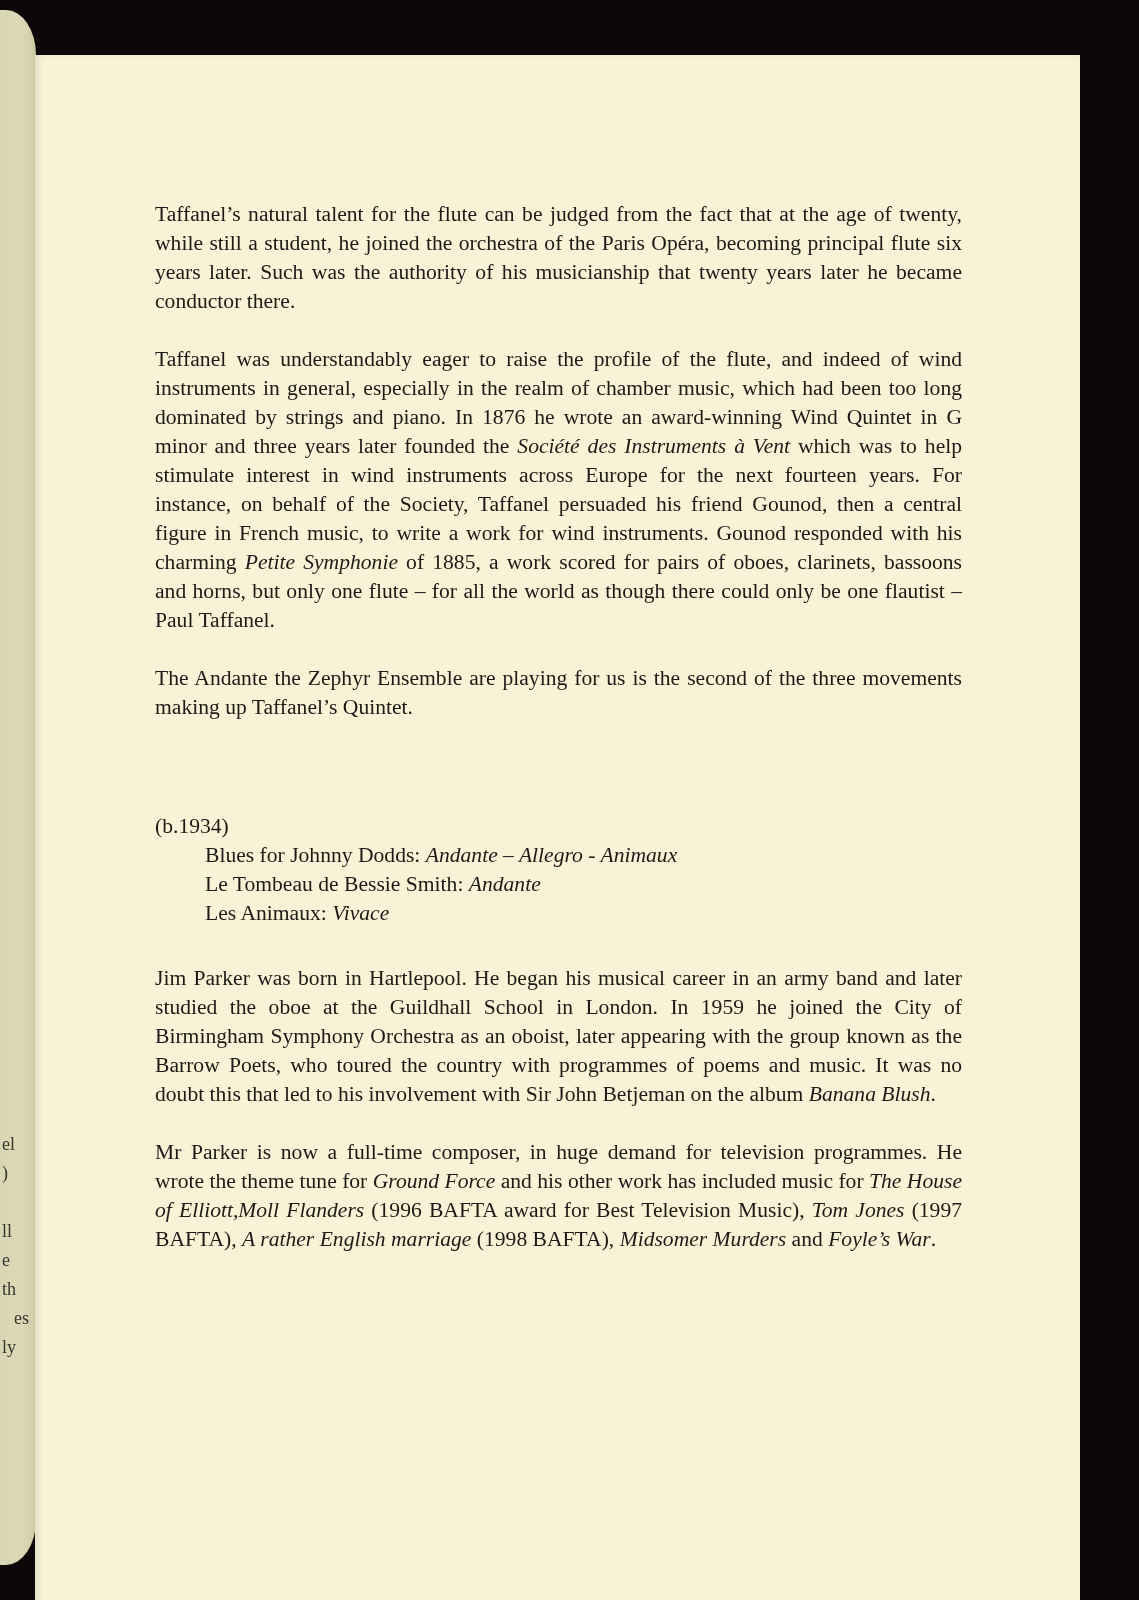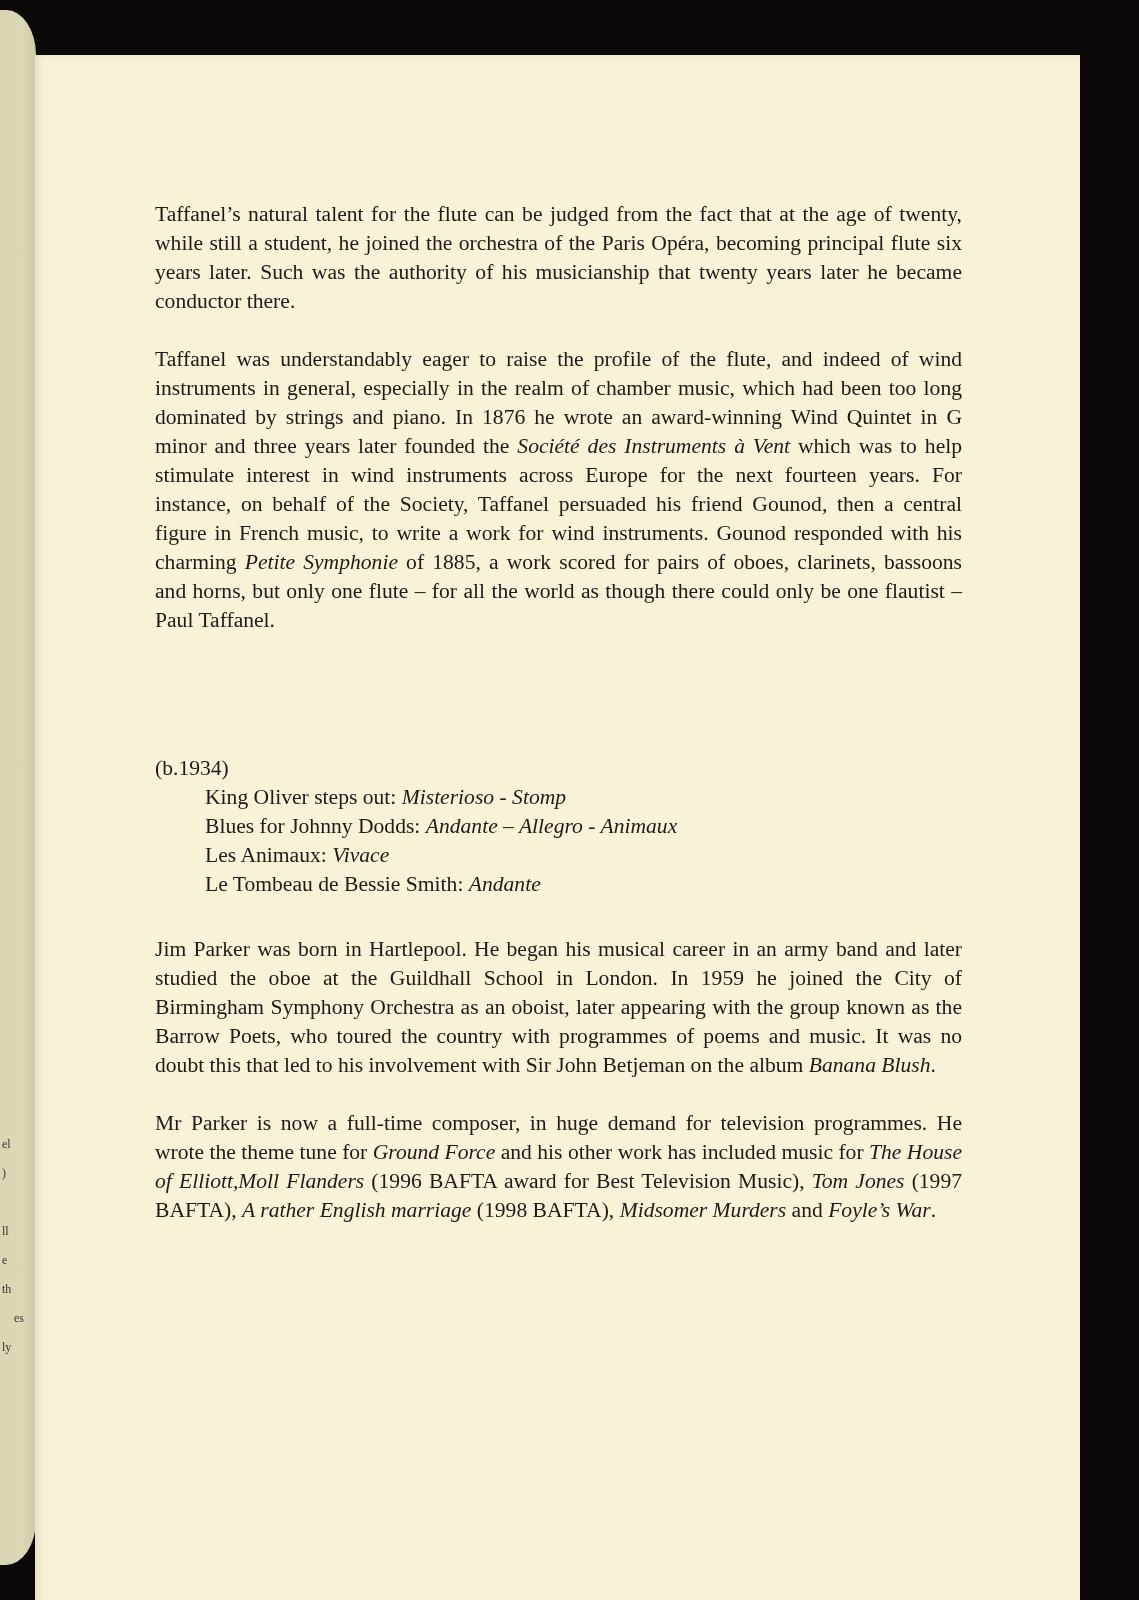--- a/index.html
+++ b/index.html
@@ -9,21 +9,21 @@
     font-family: "Liberation Serif", "DejaVu Serif", serif;
   }
   .facing-page {
     position: absolute; left: 0; top: 10px; width: 36px; height: 1555px;
     background: linear-gradient(to right, #d9d6b4 0%, #dcd8b6 60%, #cfcaa5 100%);
     border-top-left-radius: 0 0; border-top-right-radius: 30px 45px;
     border-bottom-right-radius: 30px 45px;
   }
   .facing-marks {
     position: absolute; left: 2px; top: 1120px; width: 20px;
-    font-size: 12px; line-height: 29px; color: #3a3630;
+    font-size: 18px; line-height: 29px; color: #3a3630;
   }
   .page {
     position: absolute; left: 35px; top: 55px; width: 1045px; height: 1565px;
     background: #f8f2d7;
     box-shadow: inset 4px 0 6px rgba(0,0,0,0.08);
   }
   .content {
     position: absolute; left: 120px; top: 145px; width: 807px;
     color: #1e1a16; font-size: 21.6px; line-height: 29px;
   }
@@ -52,27 +52,27 @@
       <div style="height: 29px; font-family: Liberation Serif, serif;">ly</div>
     </div>
 </div>
 
 <div class="page">
   <div class="content">
     <p class="para">Taffanel’s natural talent for the flute can be judged from the fact that at the age of twenty, while still a student, he joined the orchestra of the Paris Opéra, becoming principal flute six years later.  Such was the authority of his musicianship that twenty years later he became conductor there.</p>
     <div class="gap1"></div>
     <p class="para">Taffanel was understandably eager to raise the profile of the flute, and indeed of wind instruments in general, especially in the realm of chamber music, which had been too long dominated by strings and piano.  In 1876 he wrote an award-winning Wind Quintet in G minor and three years later founded the <em>Société des Instruments à Vent</em> which was to help stimulate interest in wind instruments across Europe for the next fourteen years.  For instance, on behalf of the Society, Taffanel persuaded his friend Gounod, then a central figure in French music, to write a work for wind instruments.  Gounod responded with his charming <em>Petite Symphonie</em> of 1885, a work scored for pairs of oboes, clarinets, bassoons and horns, but only one flute – for all the world as though there could only be one flautist – Paul Taffanel.</p>
     <div class="gap1"></div>
+    <p class="para">The Andante the Zephyr Ensemble are playing for us is the second of the three movements making up Taffanel’s Quintet.</p>
     <div class="gap2"></div>
 
     <div class="dates">(b.1934)</div>
     <div class="movements">
-      <span class="mv"><span>King Oliver steps out: </span><em>Misterioso - Stomp</em></span>
       <span class="mv"><span>Blues for Johnny Dodds: </span><em>Andante – Allegro - Animaux</em></span>
+      <span class="mv"><span>Le Tombeau de Bessie Smith: </span><em>Andante</em></span>
       <span class="mv"><span>Les Animaux: </span><em>Vivace</em></span>
-      <span class="mv"><span>Le Tombeau de Bessie Smith: </span><em>Andante</em></span>
     </div>
     <div class="gap-s" style="height:36px"></div>
     <p class="para">Jim Parker was born in Hartlepool.  He began his musical career in an army band and later studied the oboe at the Guildhall School in London.  In 1959 he joined the City of Birmingham Symphony Orchestra as an oboist, later appearing with the group known as the Barrow Poets, who toured the country with programmes of poems and music.  It was no doubt this that led to his involvement with Sir John Betjeman on the album <em>Banana Blush</em>.</p>
     <div class="gap1"></div>
     <p class="para">Mr Parker is now a full-time composer, in huge demand for television programmes.  He wrote the theme tune for <em>Ground Force</em> and his other work has included music for <em>The House of Elliott,Moll Flanders</em> (1996 BAFTA award for Best Television Music), <em>Tom Jones</em> (1997 BAFTA), <em>A rather English marriage</em> (1998 BAFTA), <em>Midsomer Murders</em> and <em>Foyle’s War</em>.</p>
   </div>
 </div>
 
 </body></html>

